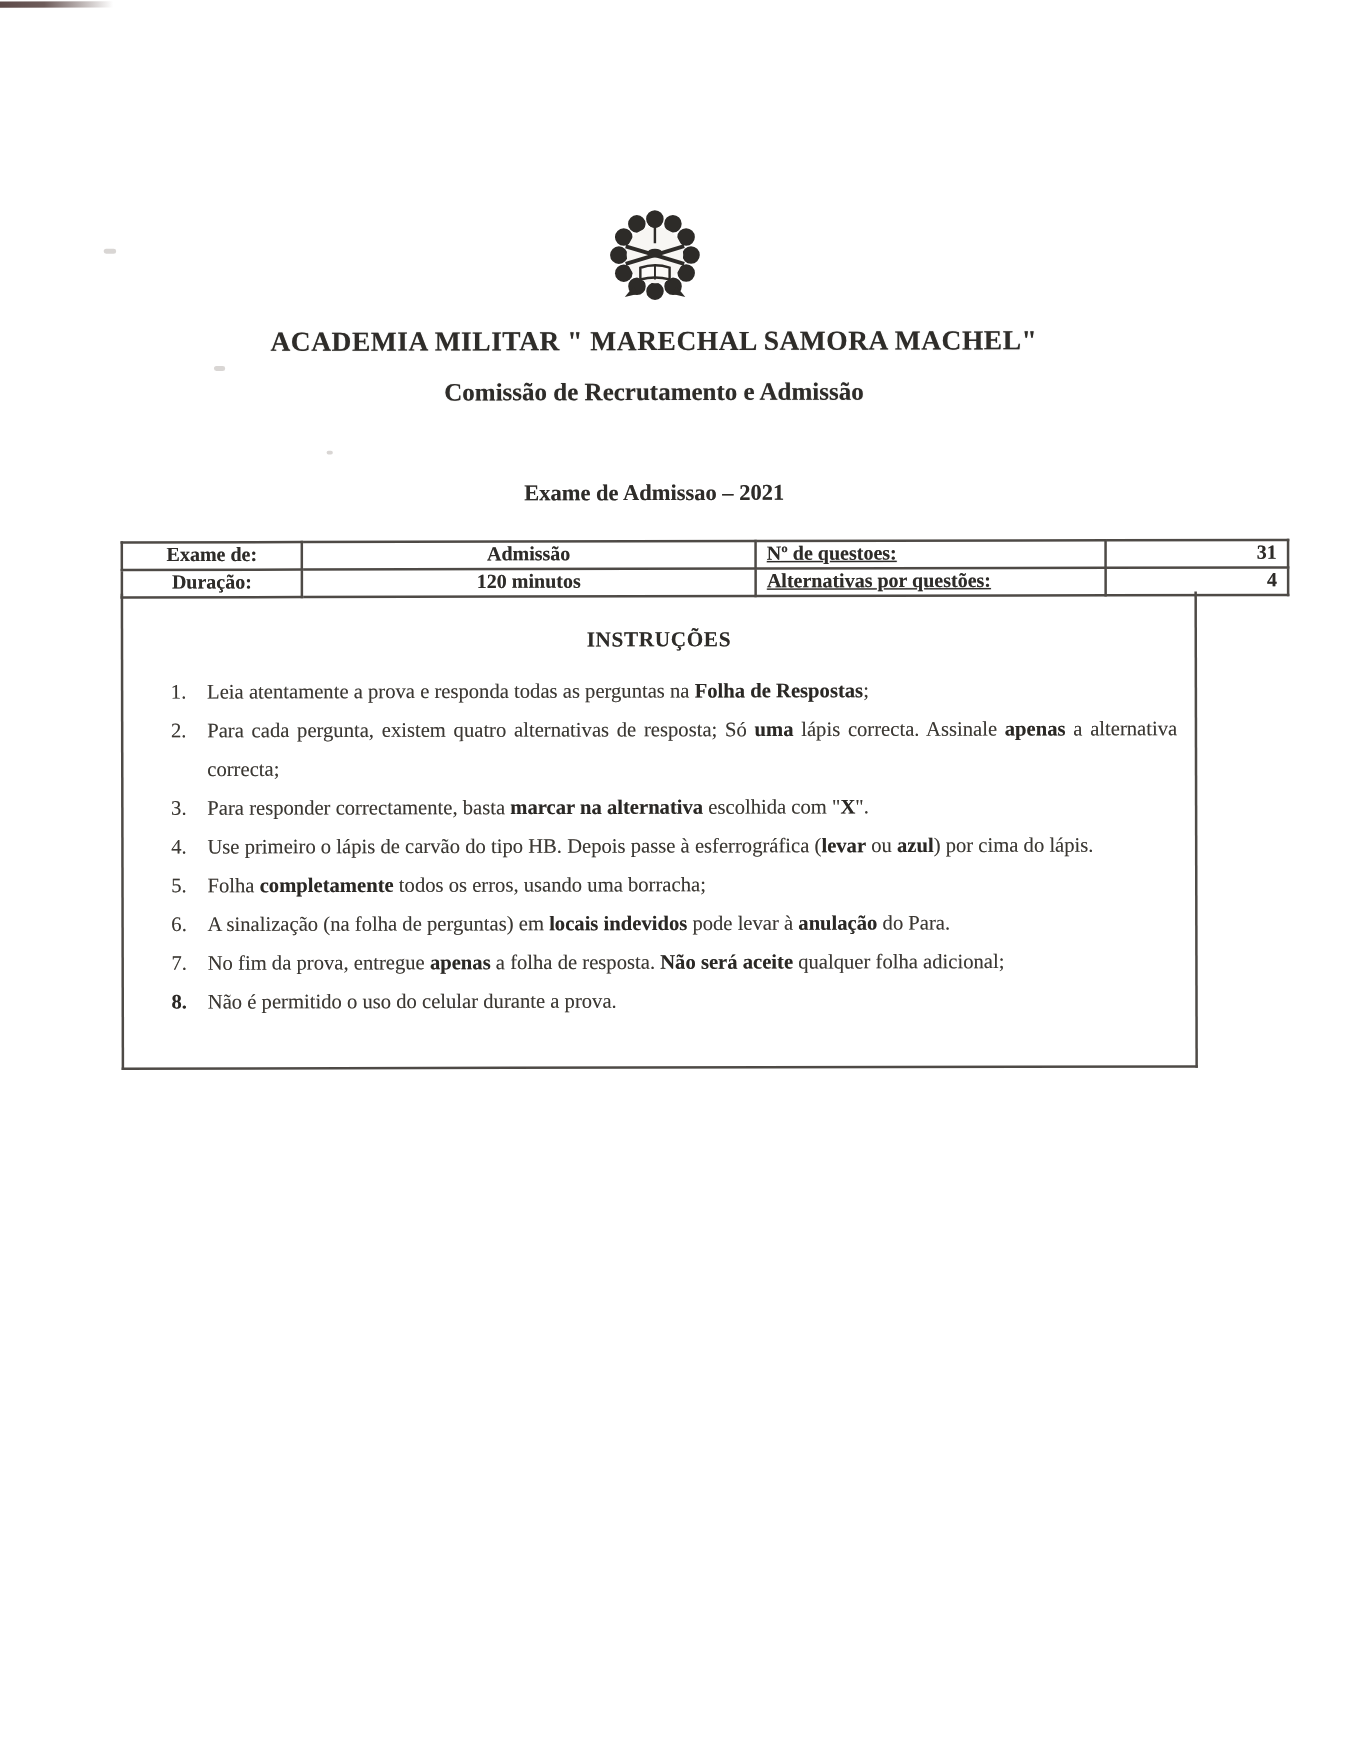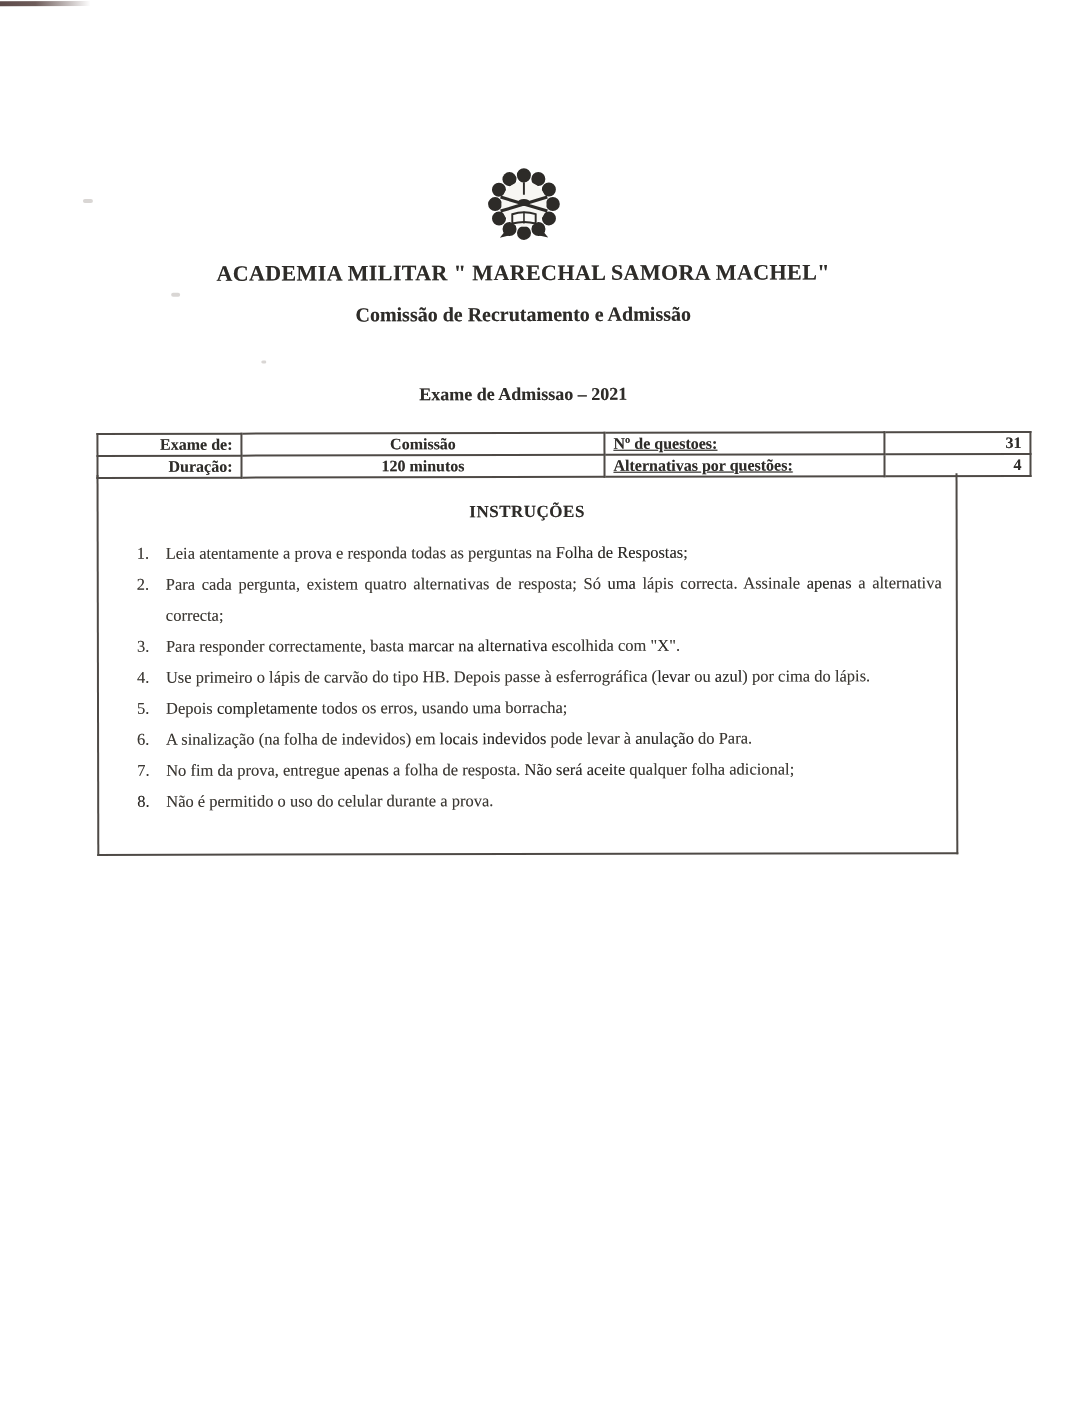--- a/index.html
+++ b/index.html
@@ -23,36 +23,36 @@
   .exam-title{top:384px;font-size:18px;font-weight:700;color:#2e2c29;
             text-shadow:0 0 .5px rgba(60,58,55,.5);}
 
   .logo{position:absolute;left:486px;top:166px;width:78px;height:76px;}
 
   table.exam-table{position:absolute;left:97px;top:432px;width:861px;
             border-collapse:collapse;table-layout:fixed;}
   table.exam-table td{border:2px solid #4e4a46;font-size:16px;font-weight:700;
             color:#2e2c29;height:20px;padding:0 8px;
             text-shadow:0 0 .5px rgba(60,58,55,.5);}
-  td.c1{width:126px;text-align:right;}
+  td.c1{width:126px;text-align:center;}
   td.c2{width:345px;text-align:center;}
   td.c3{width:262px;text-align:left;text-decoration:underline;}
   td.c4{width:128px;text-align:right;}
 
   .instructions-box{position:absolute;left:97px;top:474px;width:861px;height:381px;
             border-left:2px solid #4e4a46;border-right:2px solid #4e4a46;
             border-bottom:2px solid #4e4a46;box-sizing:border-box;}
   .instr-title{text-align:center;margin:28px 0 0 0;font-size:17px;font-weight:700;
             letter-spacing:.5px;color:#2e2c29;text-shadow:0 0 .5px rgba(60,58,55,.5);}
   .instr-list{margin-top:15px;padding-left:38px;padding-right:14px;}
   .instr-item{display:flex;line-height:31px;font-size:16.5px;color:#3b3833;
             text-shadow:0 0 .5px rgba(70,66,62,.45);}
   .instr-num{width:29px;flex-shrink:0;}
   .instr-text{width:778px;text-align:justify;}
-  .b{font-weight:400;color:#2a2825;}
+  .b{font-weight:700;color:#2a2825;}
 </style>
 </head>
 <body>
 
 <div class="doc">
 
   <div class="scan-mark"></div>
   <div class="scan-dot speck1"></div>
   <div class="scan-dot speck2"></div>
   <div class="scan-dot speck3"></div>
@@ -87,21 +87,21 @@
   </div>
 
   <div class="center-line org-name">ACADEMIA MILITAR " MARECHAL SAMORA MACHEL"</div>
   <div class="center-line committee">Comissão de Recrutamento e Admissão</div>
   <div class="center-line exam-title">Exame de Admissao – 2021</div>
 
   <table class="exam-table">
     <tbody>
       <tr>
         <td class="c1">Exame de:</td>
-        <td class="c2">Comissão</td>
+        <td class="c2">Admissão</td>
         <td class="c3">Nº de questoes:</td>
         <td class="c4">31</td>
       </tr>
       <tr>
         <td class="c1">Duração:</td>
         <td class="c2">120 minutos</td>
         <td class="c3">Alternativas por questões:</td>
         <td class="c4">4</td>
       </tr>
     </tbody>
@@ -121,25 +121,25 @@
         <div class="instr-item">
           <span class="instr-num">3.</span>
           <span class="instr-text"><span>Para responder correctamente, basta </span><span class="b">marcar na alternativa</span><span> escolhida com "</span><span class="b">X</span><span>".</span></span>
         </div>
         <div class="instr-item">
           <span class="instr-num">4.</span>
           <span class="instr-text"><span>Use primeiro o lápis de carvão do tipo HB. Depois passe à esferrográfica (</span><span class="b">levar</span><span> ou </span><span class="b">azul</span><span>) por cima do lápis.</span></span>
         </div>
         <div class="instr-item">
           <span class="instr-num">5.</span>
-          <span class="instr-text"><span>Depois </span><span class="b">completamente</span><span> todos os erros, usando uma borracha;</span></span>
+          <span class="instr-text"><span>Folha </span><span class="b">completamente</span><span> todos os erros, usando uma borracha;</span></span>
         </div>
         <div class="instr-item">
           <span class="instr-num">6.</span>
-          <span class="instr-text"><span>A sinalização (na folha de indevidos) em </span><span class="b">locais indevidos</span><span> pode levar à </span><span class="b">anulação</span><span> do Para.</span></span>
+          <span class="instr-text"><span>A sinalização (na folha de perguntas) em </span><span class="b">locais indevidos</span><span> pode levar à </span><span class="b">anulação</span><span> do Para.</span></span>
         </div>
         <div class="instr-item">
           <span class="instr-num">7.</span>
           <span class="instr-text"><span>No fim da prova, entregue </span><span class="b">apenas</span><span> a folha de resposta. </span><span class="b">Não será aceite</span><span> qualquer folha adicional;</span></span>
         </div>
         <div class="instr-item">
           <span class="instr-num b">8.</span>
           <span class="instr-text"><span>Não é permitido o uso do celular durante a prova.</span></span>
         </div>
       </div>

